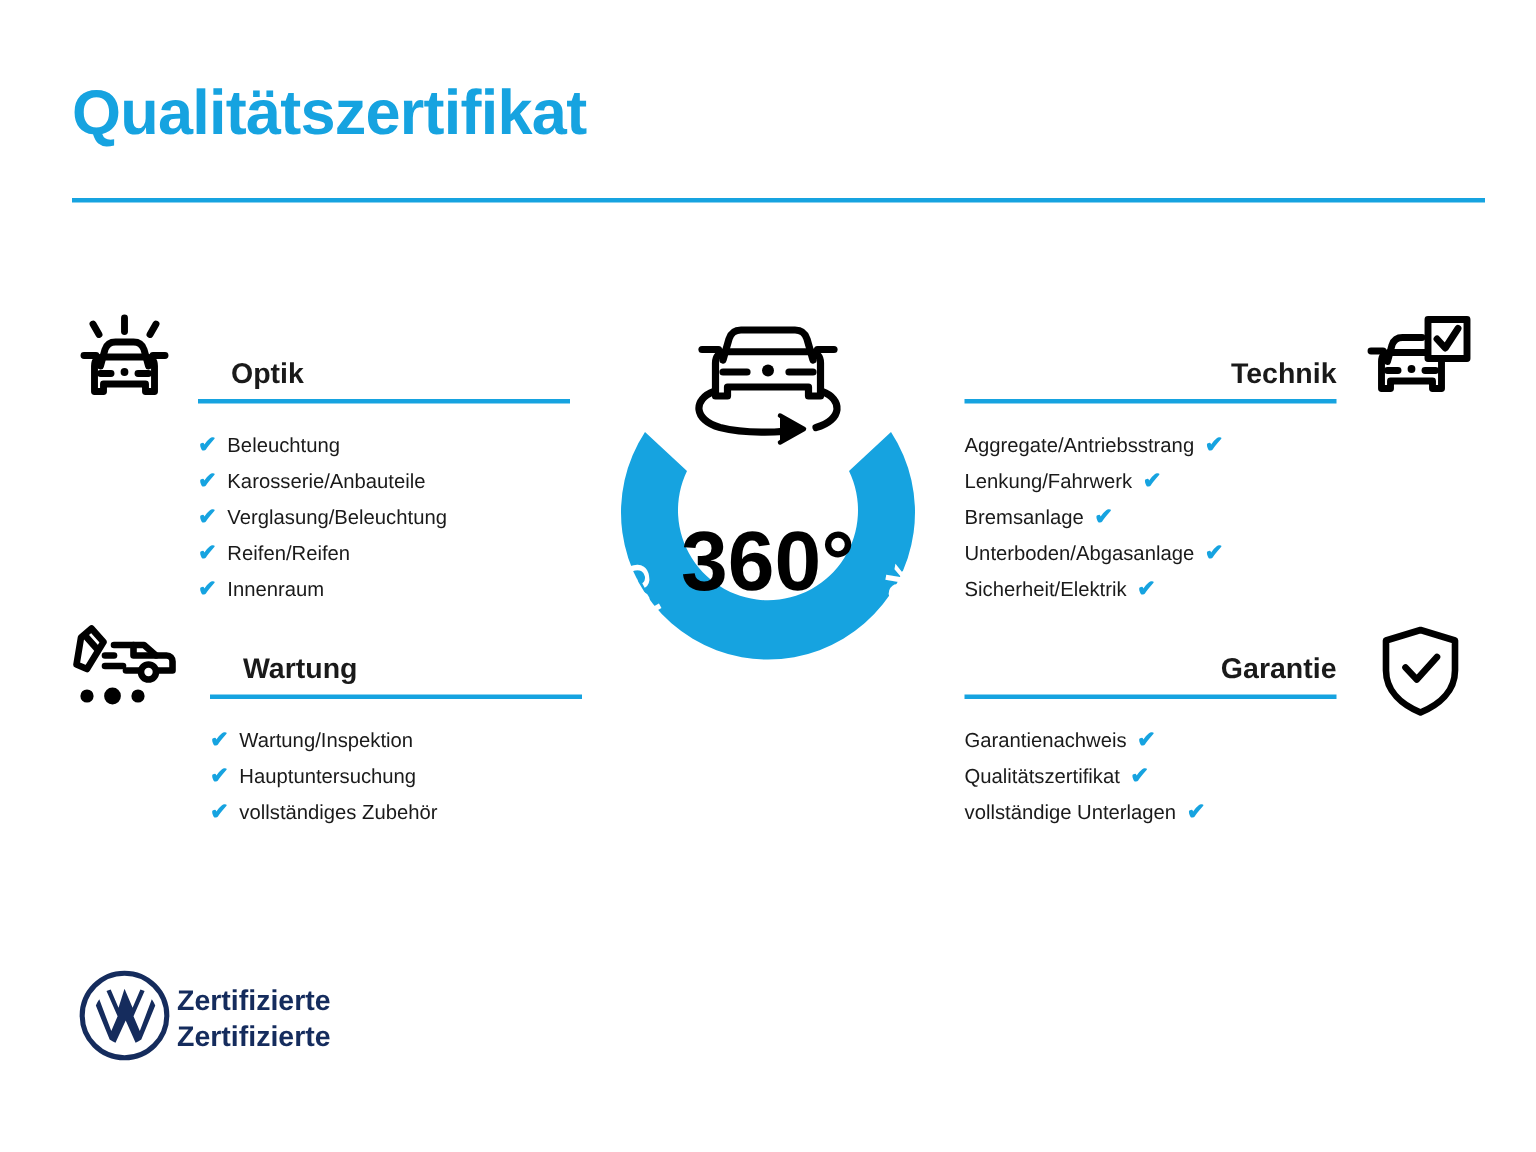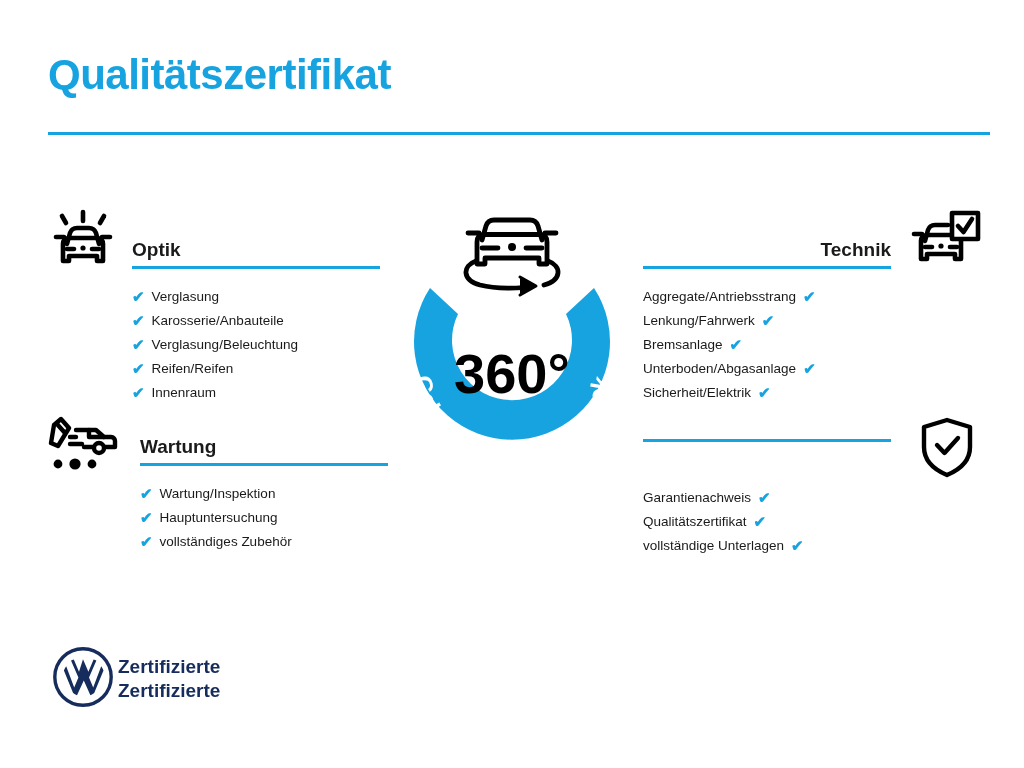--- a/index.html
+++ b/index.html
@@ -73,21 +73,21 @@
   .check {
     color: #16a3e0;
     font-size: 15px;
     font-weight: bold;
     line-height: 24px;
   }
 
   
   .col-left .item { justify-content: flex-start; }
   .col-left .check { margin-right: 7px; }
-  .col-left .section-title { text-align: left; }
+  .col-left .section-title { text-align: left; margin-left: 22px; }
 
   
   .col-right .item { justify-content: flex-start; }
   .col-right .check { margin-left: 7px; }
   .col-right .section-title { text-align: right; }
 
   
   #sec-optik    { left: 132px; top: 238px; width: 248px; }
   #sec-wartung  { left: 140px; top: 435px; width: 248px; }
   #sec-technik  { left: 643px; top: 238px; width: 248px; }
@@ -222,21 +222,21 @@
 </div>
 
 <div class="section col-left" id="sec-optik">
   <div class="section-head">
     <div class="section-title">Optik</div>
     <div class="section-rule"></div>
   </div>
   <div class="items">
     <div class="item">
         <span class="check">✔</span>
-        <span>Verglasung</span>
+        <span>Beleuchtung</span>
       </div>
     <div class="item">
         <span class="check">✔</span>
         <span>Karosserie/Anbauteile</span>
       </div>
     <div class="item">
         <span class="check">✔</span>
         <span>Verglasung/Beleuchtung</span>
       </div>
     <div class="item">
@@ -295,20 +295,21 @@
       </div>
     <div class="item">
         <span>Sicherheit/Elektrik</span>
         <span class="check">✔</span>
       </div>
   </div>
 </div>
 
 <div class="section col-right" id="sec-garantie">
   <div class="section-head">
+    <div class="section-title">Garantie</div>
     <div class="section-rule"></div>
   </div>
   <div class="items">
     <div class="item">
         <span>Garantienachweis</span>
         <span class="check">✔</span>
       </div>
     <div class="item">
         <span>Qualitätszertifikat</span>
         <span class="check">✔</span>

